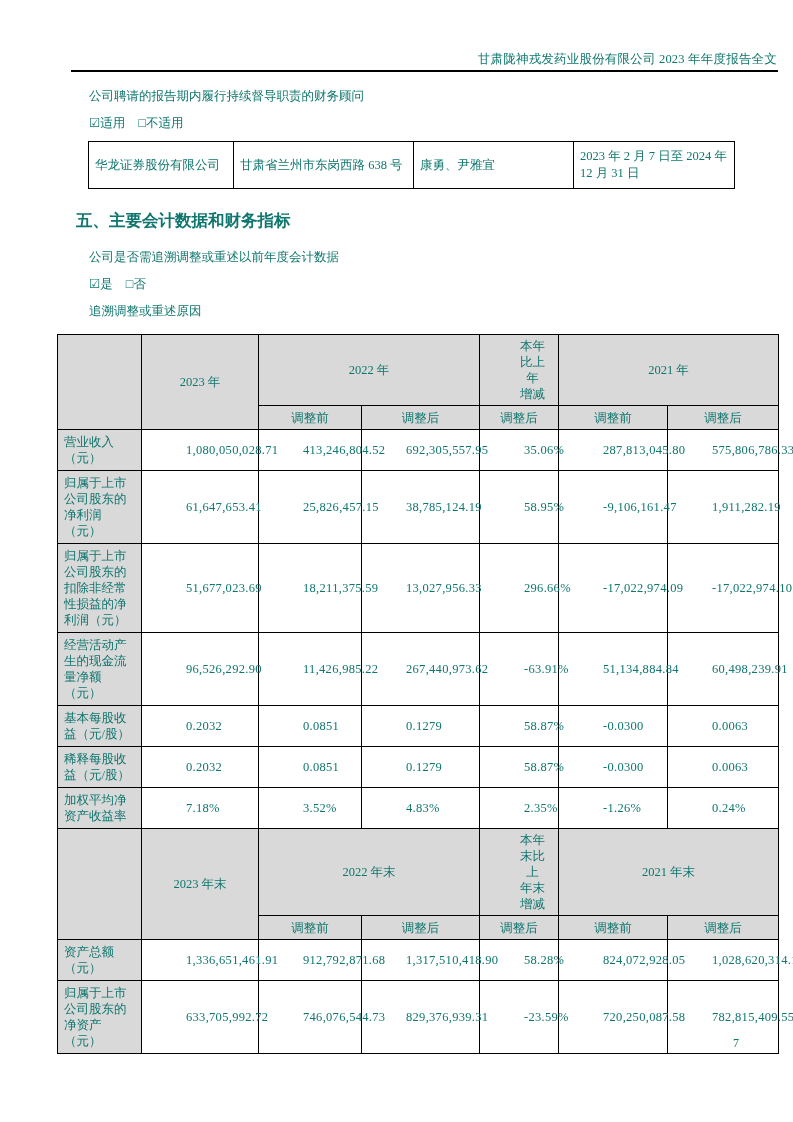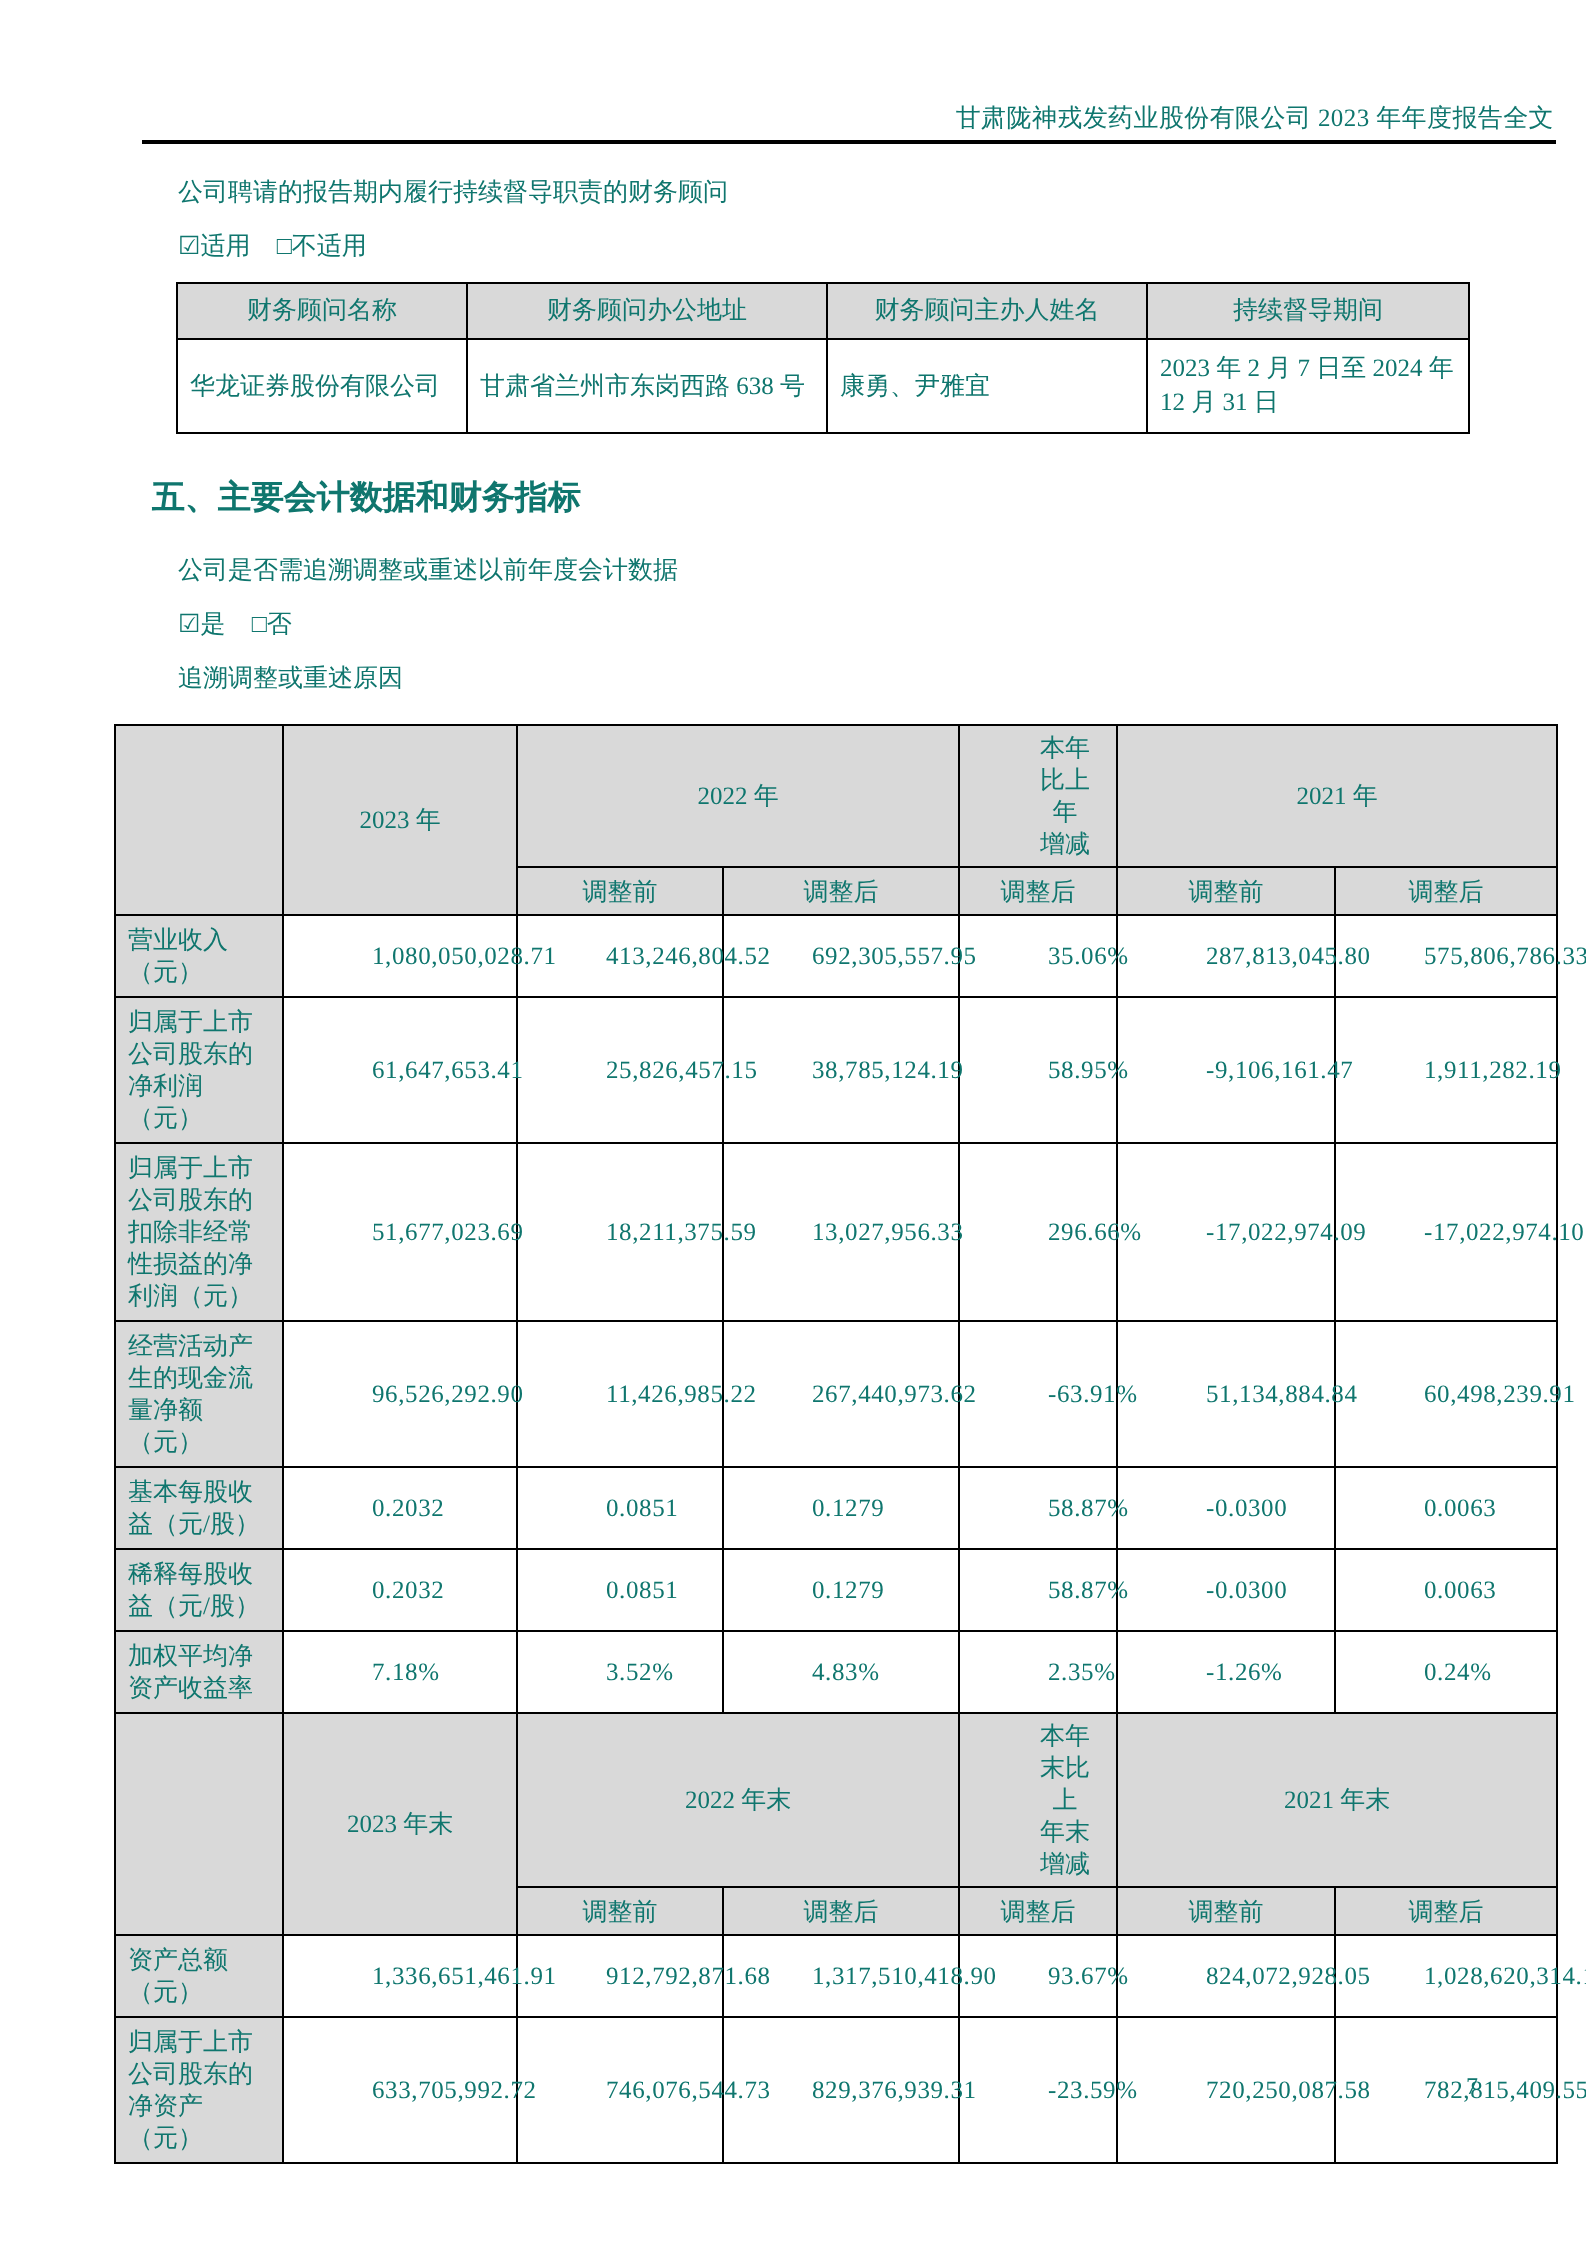--- a/index.html
+++ b/index.html
@@ -66,26 +66,20 @@
     </p>
 
     <table class="advisor">
       <colgroup>
           <col style="width:145px">
           <col style="width:180px">
           <col style="width:160px">
           <col style="width:161px">
         </colgroup>
       <tbody>
-        <tr>
-          <td class="hdr">财务顾问名称</td>
-          <td class="hdr">财务顾问办公地址</td>
-          <td class="hdr">财务顾问主办人姓名</td>
-          <td class="hdr">持续督导期间</td>
-        </tr>
         <tr class="data-row">
           <td>华龙证券股份有限公司</td>
           <td>甘肃省兰州市东岗西路 638 号</td>
           <td>康勇、尹雅宜</td>
           <td>2023 年 2 月 7 日至 2024 年 12 月 31 日</td>
         </tr>
       </tbody>
     </table>
 
     <h2 class="section-title">五、主要会计数据和财务指标</h2>
@@ -219,21 +213,21 @@
           <td class="hdr">调整前</td>
           <td class="hdr">调整后</td>
         </tr>
 
         <tr>
           <td class="lbl">资产总额
 （元）</td>
           <td class="num">1,336,651,461.91</td>
           <td class="num">912,792,871.68</td>
           <td class="num">1,317,510,418.90</td>
-          <td class="num">93.67%</td>
+          <td class="num">58.28%</td>
           <td class="num">824,072,928.05</td>
           <td class="num">1,028,620,314.15</td>
         </tr>
         <tr>
           <td class="lbl">归属于上市
 公司股东的
 净资产
 （元）</td>
           <td class="num">633,705,992.72</td>
           <td class="num">746,076,544.73</td>

